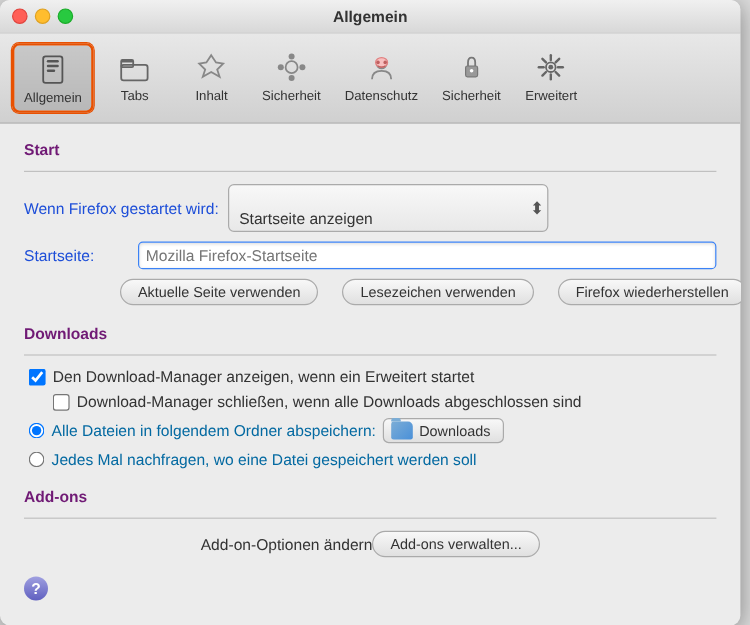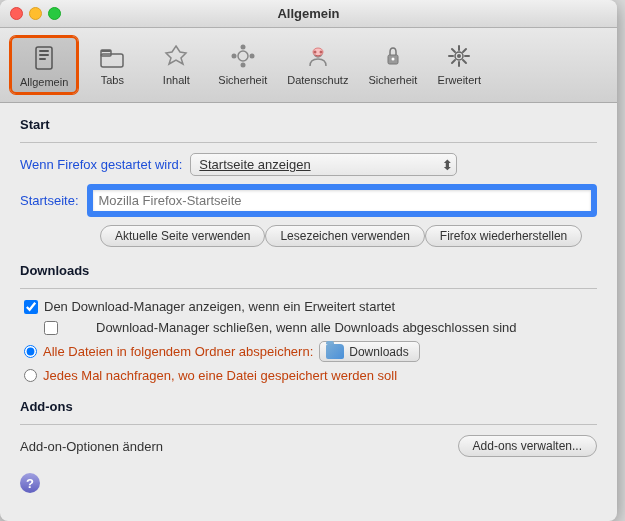--- a/index.html
+++ b/index.html
@@ -111,21 +111,21 @@
     }
 
     
     .section {
       margin-bottom: 16px;
     }
 
     .section-title {
       font-size: 13px;
       font-weight: bold;
-      color: #0f172a;
+      color: #701a75;
       margin-bottom: 10px;
     }
 
     
     .form-row {
       display: flex;
       align-items: center;
       margin-bottom: 8px;
     }
 
@@ -133,63 +133,62 @@
       color: #1d4ed8;
       margin-right: 8px;
       white-space: nowrap;
     }
 
     
     .form-select {
       background: linear-gradient(to bottom, #f8f8f8, #e8e8e8);
       border: 1px solid #aaa;
       border-radius: 5px;
-      padding: 3px 20px 3px 8px;
+      padding: 20px 20px 3px 8px;
       font-size: 13px;
       color: #333;
       appearance: none;
       -webkit-appearance: none;
       position: relative;
       cursor: pointer;
       min-width: 220px;
-      text-decoration: underline;
     }
 
     .select-wrapper {
       position: relative;
       display: inline-block;
     }
 
     .select-arrow {
       position: absolute;
       right: 4px;
       top: 50%;
       transform: translateY(-50%);
       pointer-events: none;
       font-size: 14px;
       color: #555;
       line-height: 1;
     }
 
     
     .form-input {
-      border: 6px solid #3b82f6;
+      border: 1px solid #3b82f6;
       border-radius: 4px;
       padding: 3px 6px;
       font-size: 13px;
       color: #999;
       background: #fff;
       flex: 1;
       box-shadow: inset 0 1px 3px rgba(0,0,0,0.15);
     }
 
     
     .buttons-row {
       display: flex;
-      gap: 0;
+      gap: 20px;
       padding-left: 80px;
     }
 
     .mac-button {
       background: linear-gradient(to bottom, #f8f8f8, #e0e0e0);
       border: 1px solid #aaa;
       border-radius: 12px;
       padding: 3px 14px;
       font-size: 12px;
       color: #333;
@@ -207,21 +206,20 @@
     
     .checkbox-row {
       display: flex;
       align-items: center;
       margin-bottom: 6px;
       padding-left: 4px;
     }
 
     .checkbox-row.indent {
       padding-left: 24px;
-      gap: 32px;
     }
 
     .checkbox-row input[type="checkbox"] {
       margin-right: 6px;
       width: 14px;
       height: 14px;
       cursor: pointer;
     }
 
     .checkbox-label {
@@ -236,21 +234,21 @@
       margin-bottom: 6px;
       padding-left: 4px;
     }
 
     .radio-row input[type="radio"] {
       margin-right: 6px;
       cursor: pointer;
     }
 
     .radio-label {
-      color: #c2410c;
+      color: #0369a1;
       font-size: 13px;
     }
 
     
     .folder-button {
       display: inline-flex;
       align-items: center;
       gap: 5px;
       background: linear-gradient(to bottom, #f8f8f8, #e0e0e0);
       border: 1px solid #aaa;
@@ -284,21 +282,21 @@
     .radio-with-folder {
       display: flex;
       align-items: center;
       margin-bottom: 6px;
     }
 
     
     .addon-row {
       display: flex;
       align-items: center;
-      justify-content: space-between;
+      justify-content: center;
       margin-bottom: 8px;
     }
 
     .addon-label {
       color: #333;
       font-size: 13px;
     }
 
     
     .help-icon {
@@ -314,20 +312,21 @@
       font-weight: bold;
       cursor: pointer;
       margin-top: 8px;
     }
 
     .startseite-row {
       display: flex;
       align-items: center;
       margin-bottom: 8px;
       padding-left: 0;
+      gap: 28px;
     }
   </style>
 </head>
 <body>
 
 <div class="window">
 
   <div class="titlebar">
     <div class="traffic-lights">
       <div class="traffic-light close"></div>

